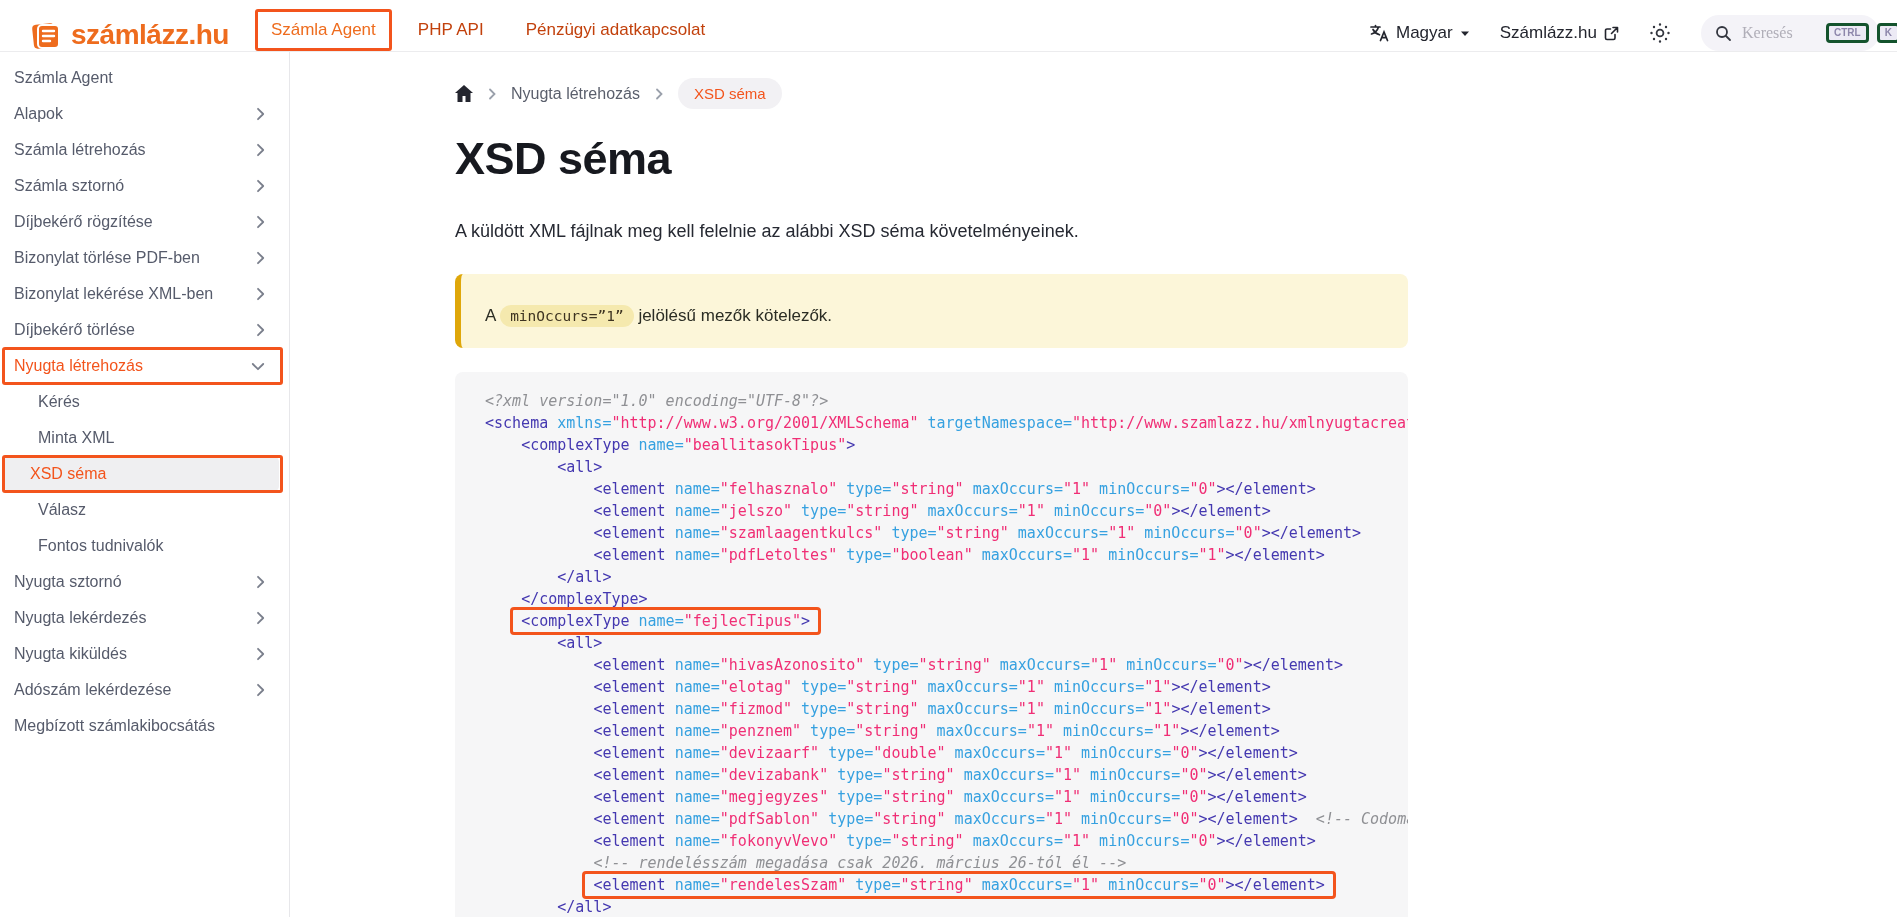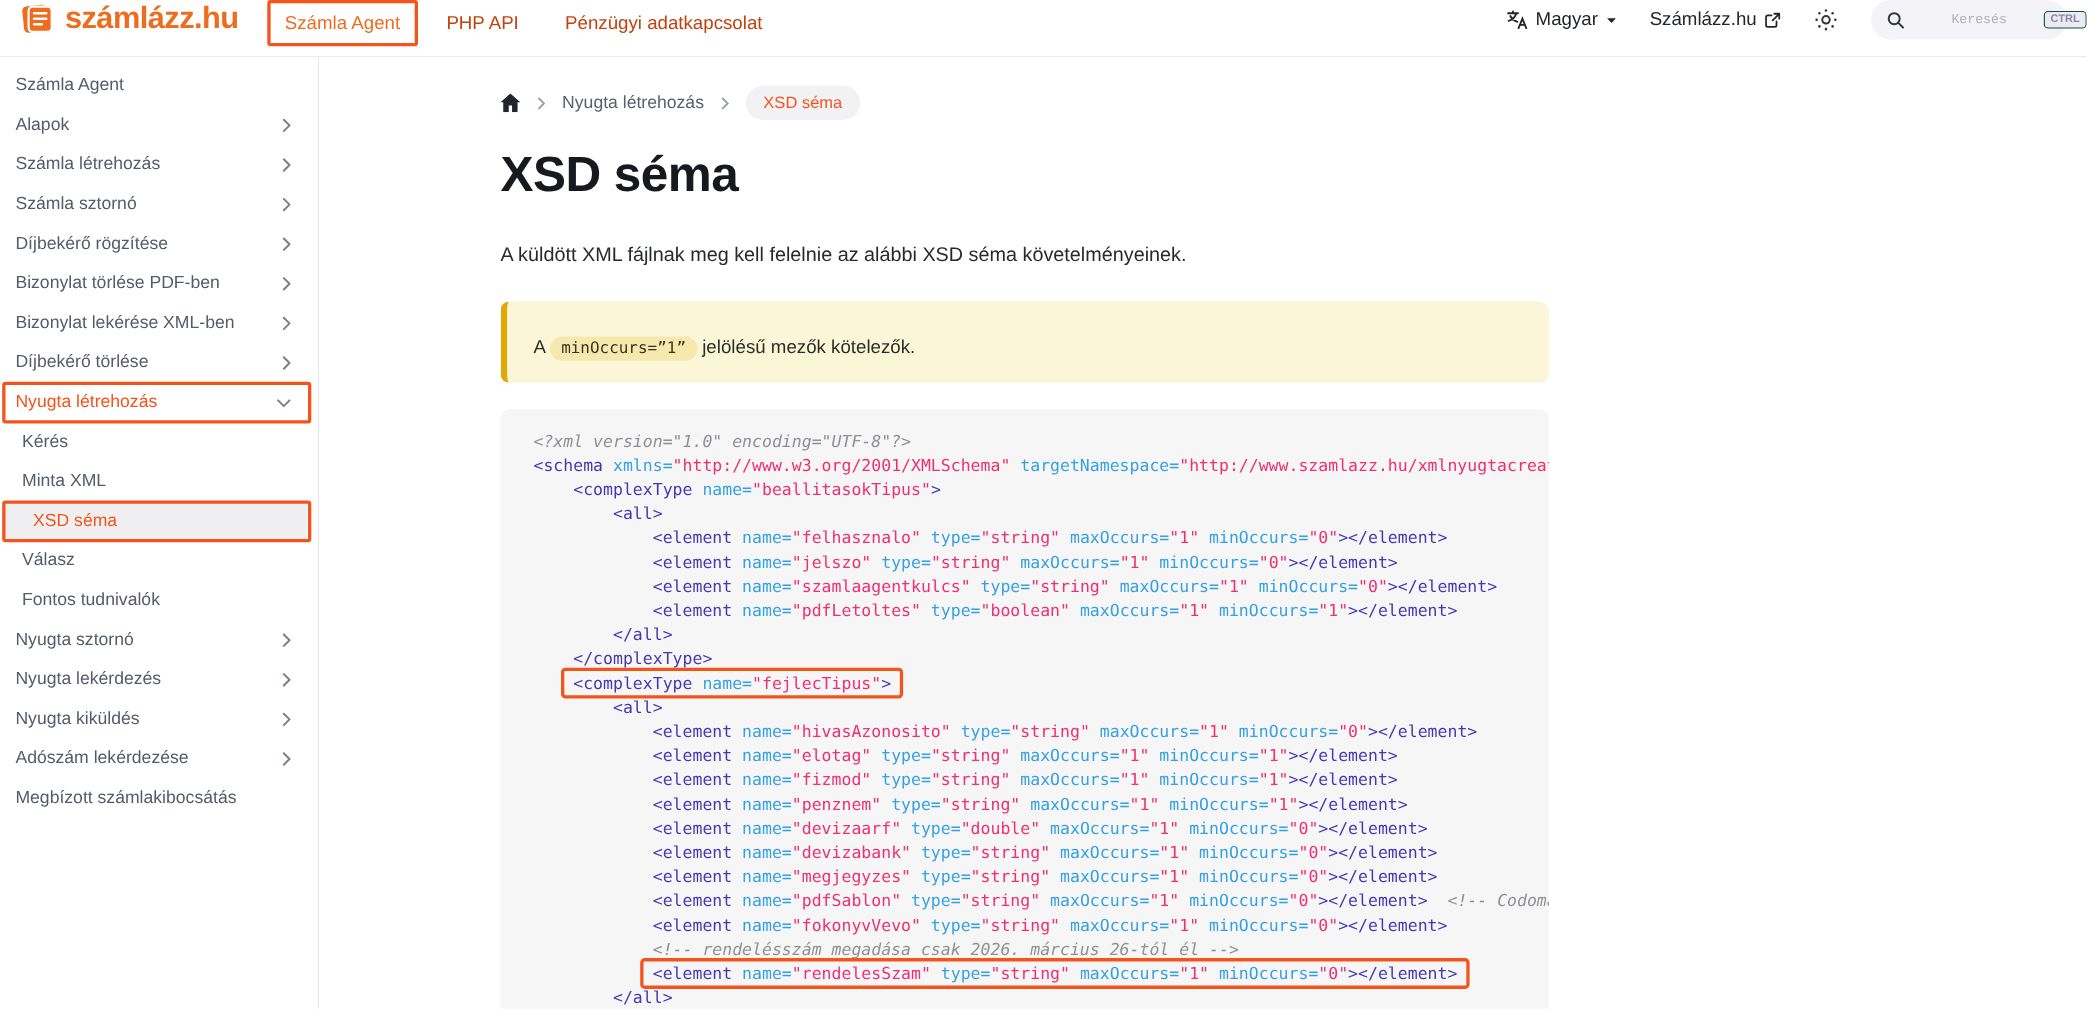--- a/index.html
+++ b/index.html
@@ -7,60 +7,60 @@
     --tag:#4438b0; --attr:#36a1e0; --val:#f02e75; --com:#8f9094;
   }
   *{box-sizing:border-box;}
   html,body{margin:0;padding:0;}
   body{
     width:1897px;height:917px;overflow:hidden;background:#fff;
     font-family:"Liberation Sans","DejaVu Sans",sans-serif;color:#23252e;
   }
   
   header{
-    height:52px;display:flex;align-items:flex-start;padding:0 18px 0 18px;
+    height:52px;display:flex;align-items:flex-end;padding:0 18px 0 30px;
     border-bottom:1px solid #ececee;background:#fff;position:relative;z-index:5;
   }
   .logo{display:flex;align-items:center;gap:9px;cursor:pointer;}
   .logo-text{font-size:28px;font-weight:bold;color:var(--brand);letter-spacing:-0.5px;}
   .primary-nav{display:flex;align-items:center;margin-left:26px;gap:10px;}
   .nav-item{
     font-size:17px;color:#c2410c;padding:8px 13px;border:3px solid transparent;
     border-radius:3px;cursor:pointer;white-space:nowrap;
   }
   .nav-item.active{color:var(--brand);}
   .nav-item.annotated{border-color:var(--annot);}
   .header-right{margin-left:auto;display:flex;align-items:center;gap:30px;}
   .lang{display:flex;align-items:center;gap:7px;font-size:17px;cursor:pointer;}
   .site-link{display:flex;align-items:center;gap:7px;font-size:17px;cursor:pointer;color:#23252e;text-decoration:none;}
   .theme-toggle{cursor:pointer;display:flex;align-items:center;}
   .searchbox{
     display:flex;align-items:center;gap:8px;background:#f4f3f8;border-radius:18px;
     height:36px;padding:0 10px 0 14px;width:178px;cursor:text;
   }
   .searchbox input{
-    border:none;background:transparent;outline:none;width:78px;font-size:12px;
-    font-family:Liberation Mono, monospace;color:#3a3d46;margin-left:32px;
+    border:none;background:transparent;outline:none;width:78px;font-size:16px;
+    font-family:Liberation Serif, serif;color:#3a3d46;
   }
   .searchbox input::placeholder{color:#b0aeb8;}
   .kbd{
     font-size:10px;font-weight:bold;color:#8d86ab;background:#eceaf5;
-    border:1px solid #14532d;border-radius:4px;padding:2px 5px;line-height:1;
+    border:3px solid #14532d;border-radius:4px;padding:2px 5px;line-height:1;
   }
   
   .shell{display:flex;height:865px;}
   aside{
     width:290px;flex:0 0 290px;border-right:1px solid #e7e7ea;
     padding-top:8px;overflow:hidden;background:#fff;
   }
   .side-item{
     position:relative;height:36px;display:flex;align-items:center;
     padding:0 24px 0 14px;font-size:16px;color:#565b6b;cursor:pointer;white-space:nowrap;
   }
-  .side-item.sub{padding-left:20px;}
+  .side-item.sub{padding-left:38px;}
   .side-item.orange{color:var(--annot);}
   .side-item .chev{margin-left:auto;display:flex;align-items:center;}
   .side-item.active{background:#efeff1;border-radius:6px;margin:0 10px 0 4px;padding-left:26px;}
   .side-item.annotated::after{
     content:"";position:absolute;top:-1px;bottom:-1px;left:2px;right:6px;
     border:3px solid var(--annot);border-radius:3px;pointer-events:none;
   }
   .side-item.active.annotated::after{left:-2px;right:-4px;}
   
   main{flex:1;padding:26px 0 0 165px;overflow:hidden;}

